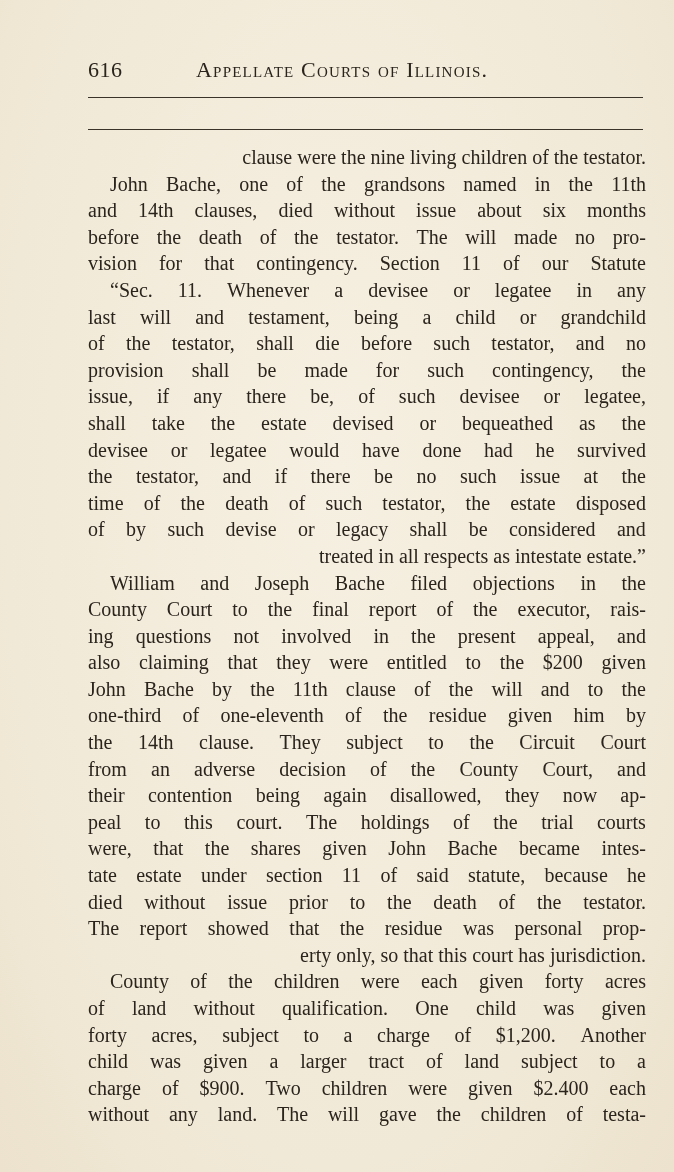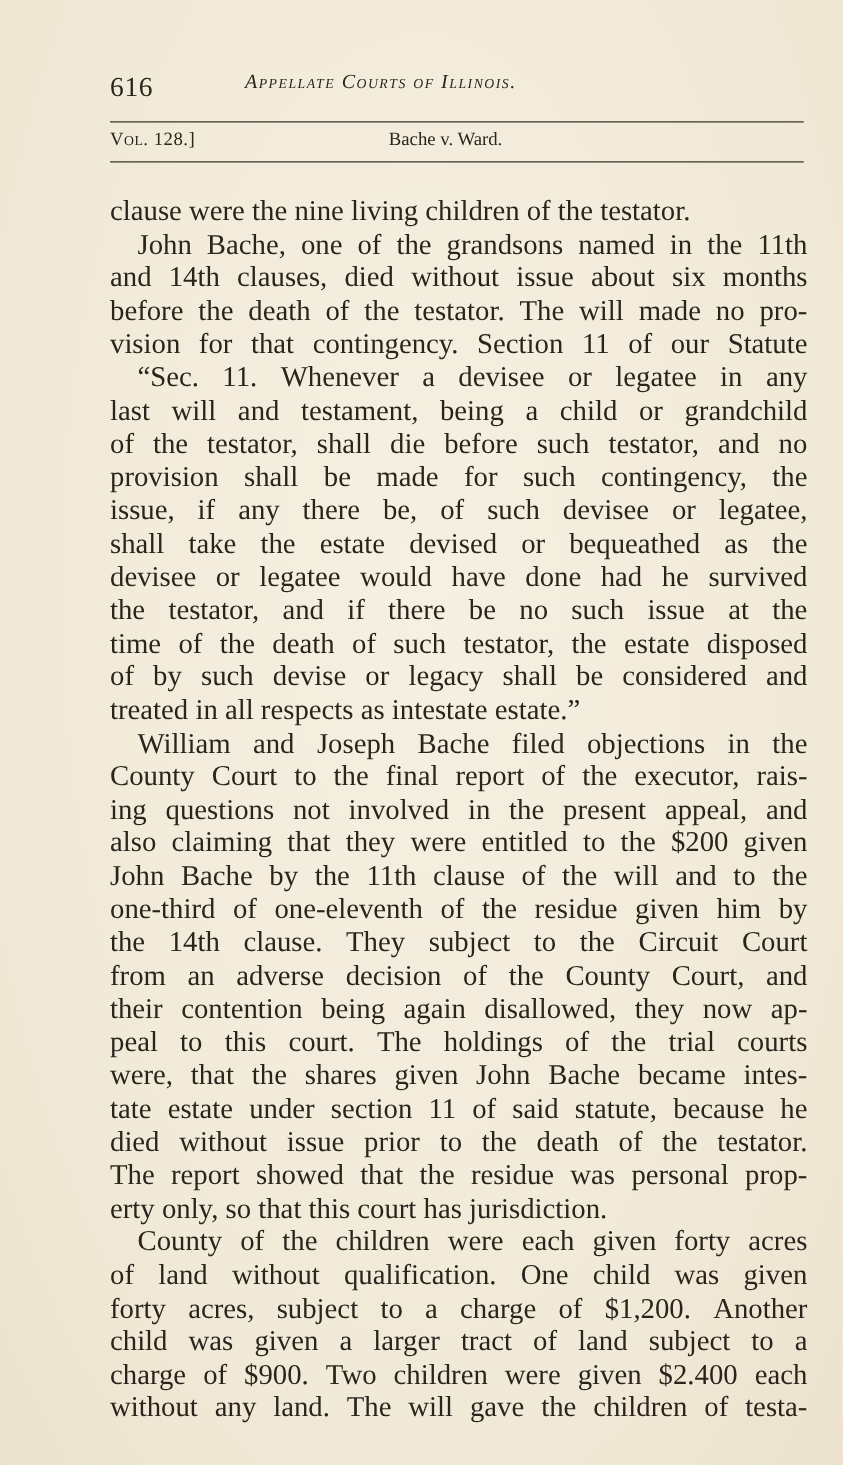--- a/index.html
+++ b/index.html
@@ -12,52 +12,48 @@
     position:relative;
   }
   .page { position:absolute; left:0; top:0; width:674px; height:1172px;margin-left:41px; }
   .running-head {
     position:absolute; left:47px; top:57px; width:555px; height:30px;
   }
   .page-number {
     position:absolute; left:0; top:0; font-size:22px; letter-spacing:0.5px;
   }
   .running-title {
-    position:absolute; left:108px; top:0; font-size:16px; font-variant:small-caps; letter-spacing:1.2px;font-style:italic;
+    position:absolute; left:108px; top:0; font-size:22px; font-variant:small-caps; letter-spacing:1.2px;
   }
   .rule {
     position:absolute; left:47px; width:555px; height:0; border-top:1.6px solid #3a332a;
   }
   .rule.r1 { top:97px; }
   .rule.r2 { top:129px; }
   .subhead { position:absolute; left:47px; top:104px; width:555px; height:22px; font-size:15px; }
   .volume { position:absolute; left:0; top:0; font-variant:small-caps; letter-spacing:0.4px; }
   .case-title { position:absolute; left:223px; top:0; }
   .body {
-    position:absolute; left:47px; top:156px; width:558px;
-    font-size:23px; line-height:26.6px;
+    position:absolute; left:47px; top:144px; width:558px;
+    font-size:20px; line-height:26.6px;text-align:right;
   }
   .line { display:block; height:26.6px; }
   .line.indent { padding-left:22px; }
   .just { display:flex; justify-content:space-between; }
   .just span { white-space:pre; }
 </style>
 </head>
 <body>
 
 <div class="page">
   <div class="running-head">
     <span class="page-number">616</span>
     <span class="running-title">Appellate Courts of Illinois.</span>
   </div>
   <div class="rule r1"></div>
-  <div class="subhead">
-    <span class="volume">Vol. 128.]</span>
-    <span class="case-title">Bache v. Ward.</span>
-  </div>
   <div class="rule r2"></div>
 
   <div class="body" id="body-text">
       <div class="line">clause were the nine living children of the testator.</div>
       <div class="line indent just">
         <span>John</span>
         <span>Bache,</span>
         <span>one</span>
         <span>of</span>
         <span>the</span>

